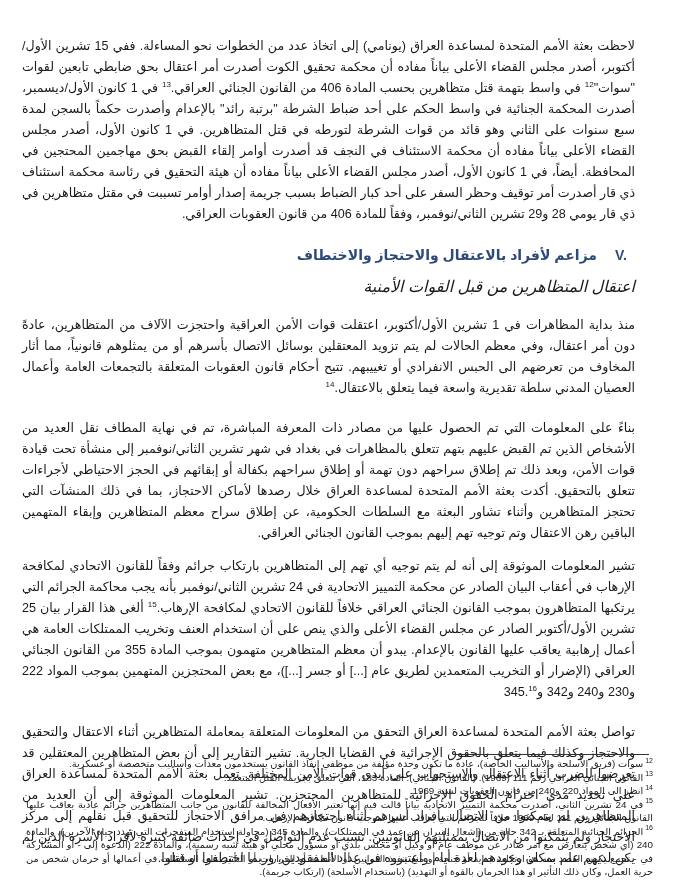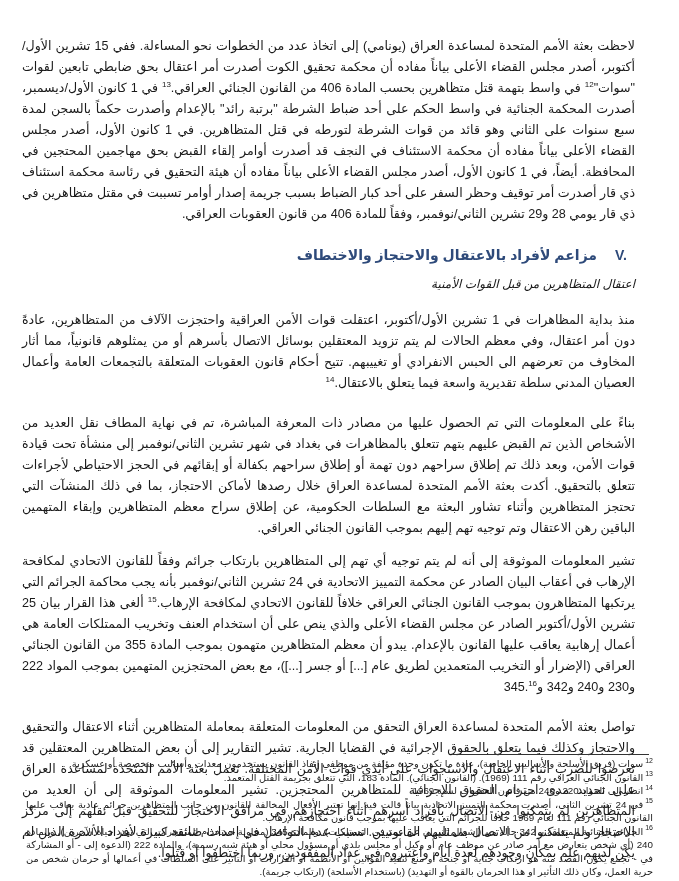--- a/index.html
+++ b/index.html
@@ -29,21 +29,21 @@
       margin: 22px 0 0 0;
       font-size: 14px;
       font-weight: bold;
       color: #2e4a7a;
       display: flex; align-items: baseline; gap: 18px;
       padding-right: 8px;
     }
     .section-num { color: #2e4a7a; }
     .subheading {
       margin: 14px 0 0 0;
-      font-size: 12px;
+      font-size: 16px;
       font-style: italic;
       color: #1a1a1a;
     }
     .footnote-rule {
       position: absolute;
       right: 30px; top: 754px;
       width: 196px; height: 0;
       border-top: 1px solid #333;
     }
     .footnotes {

